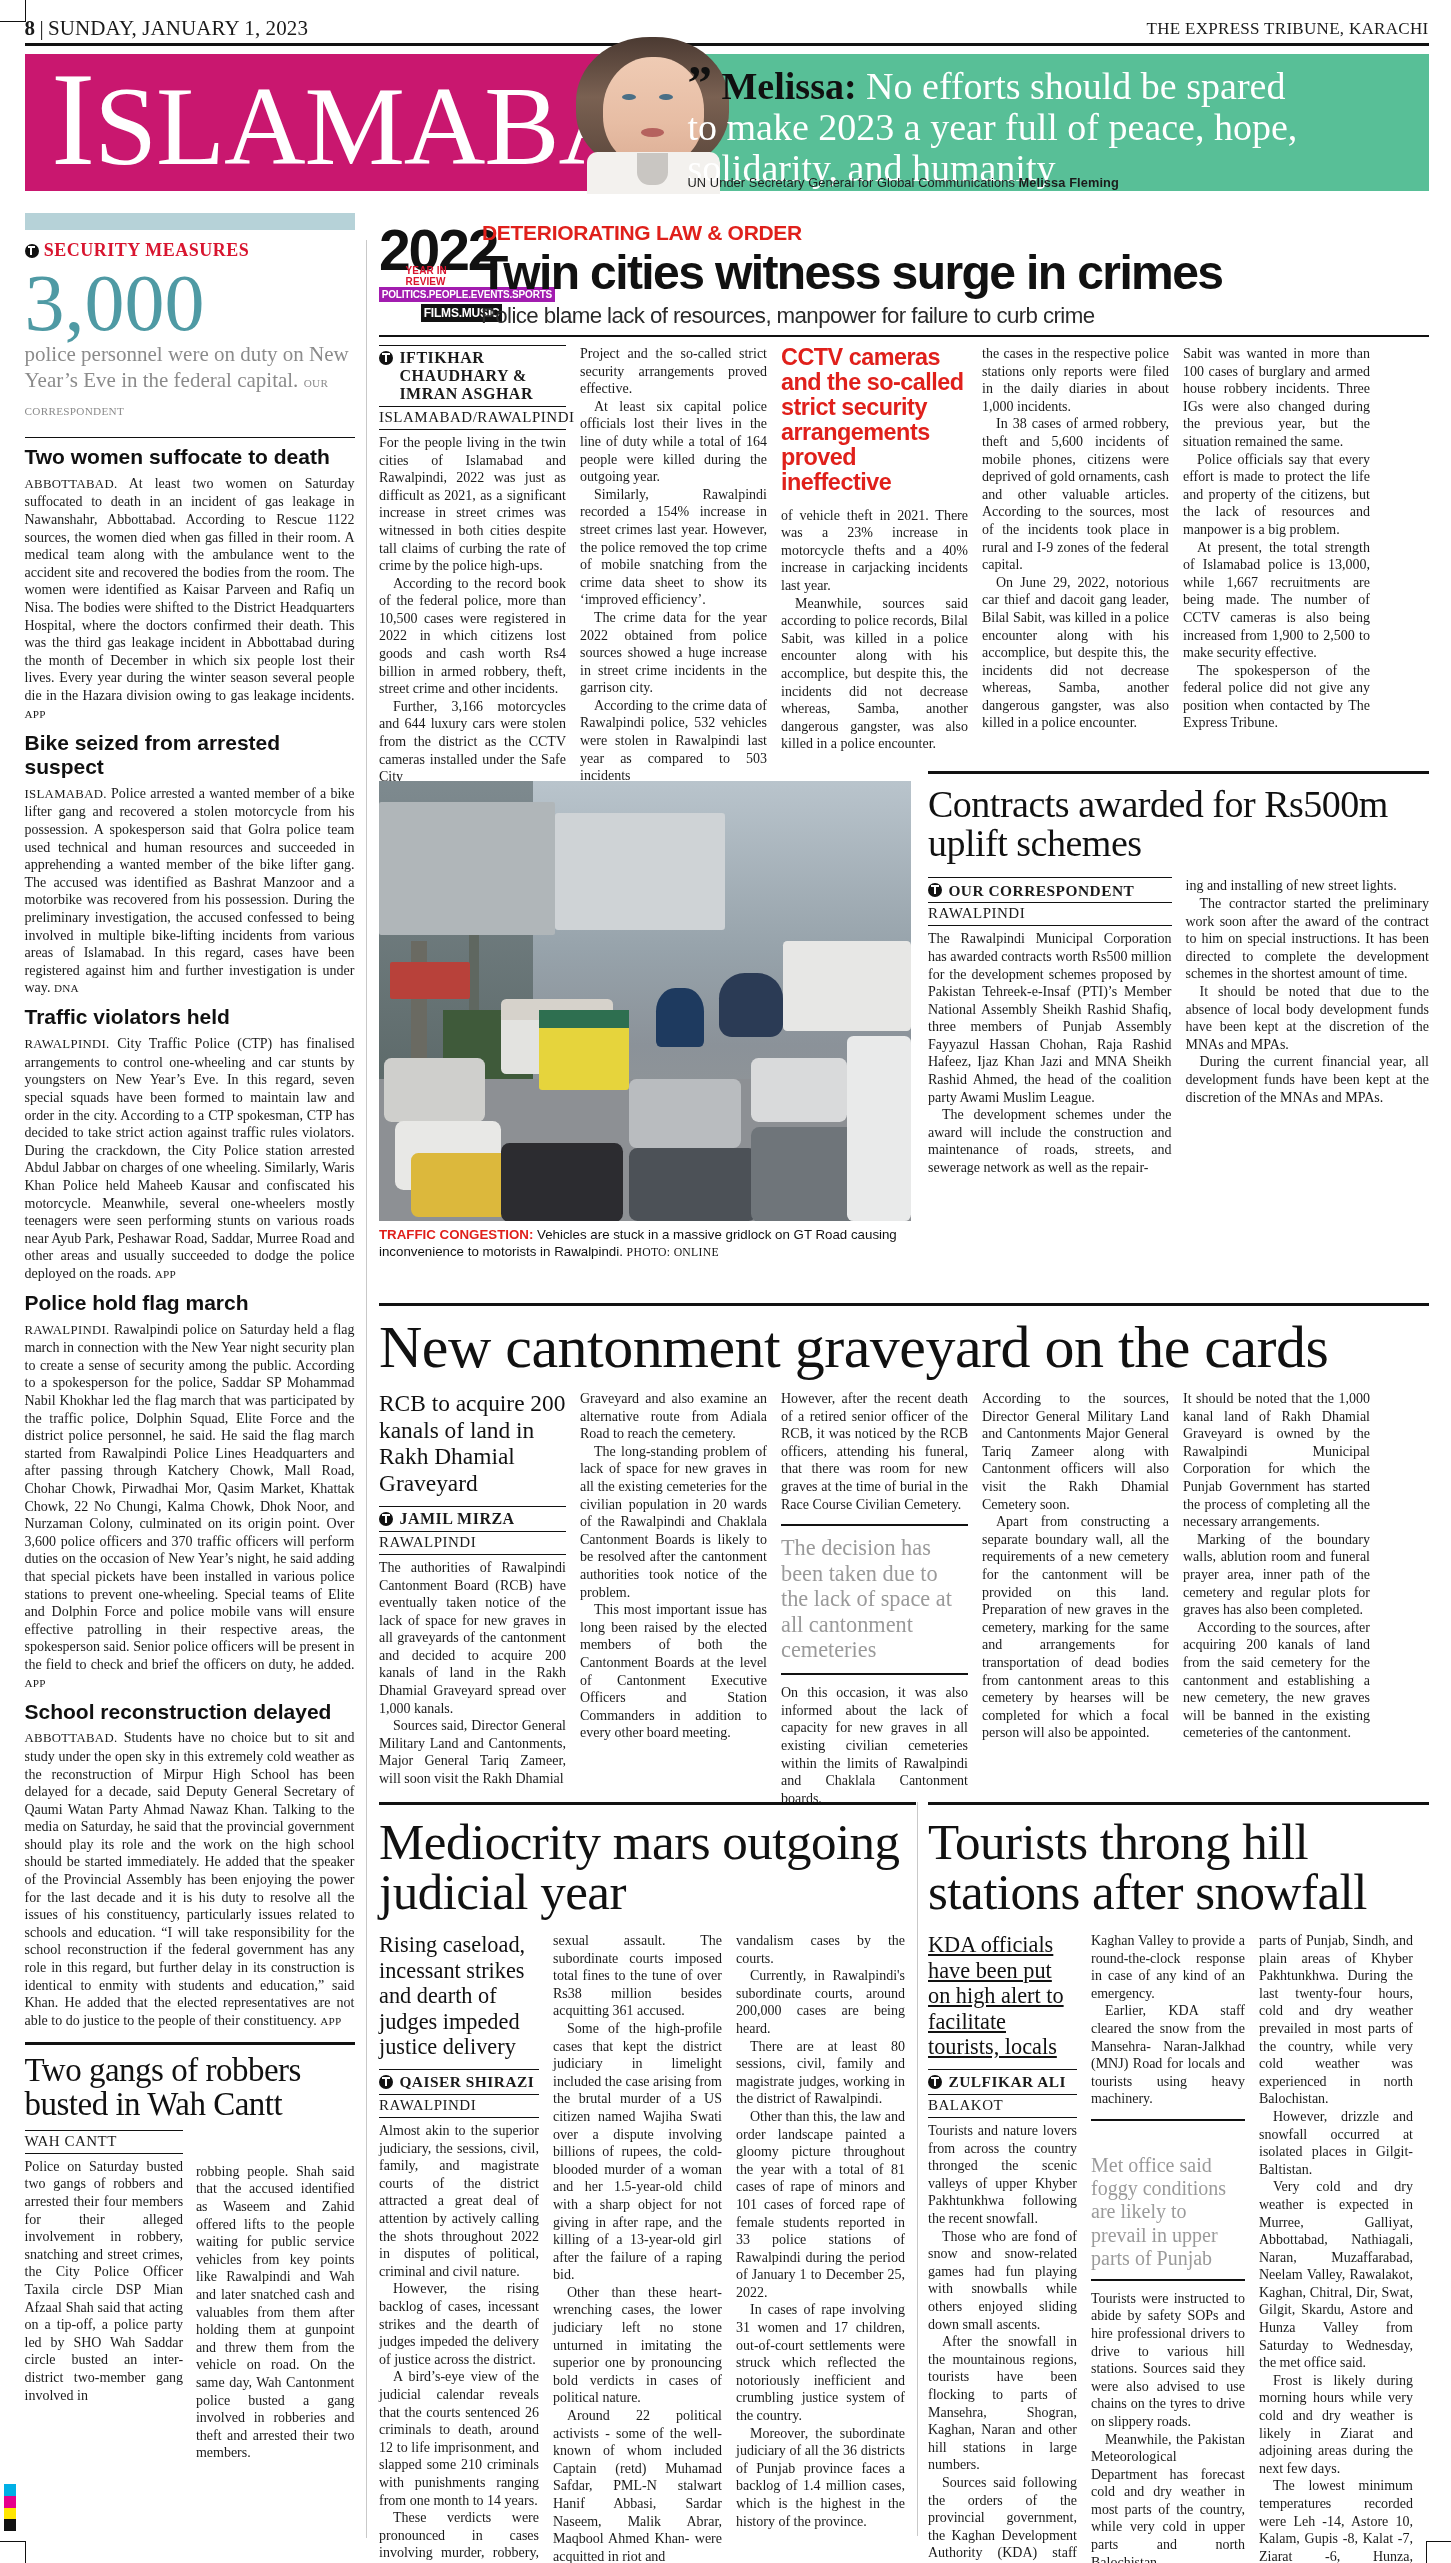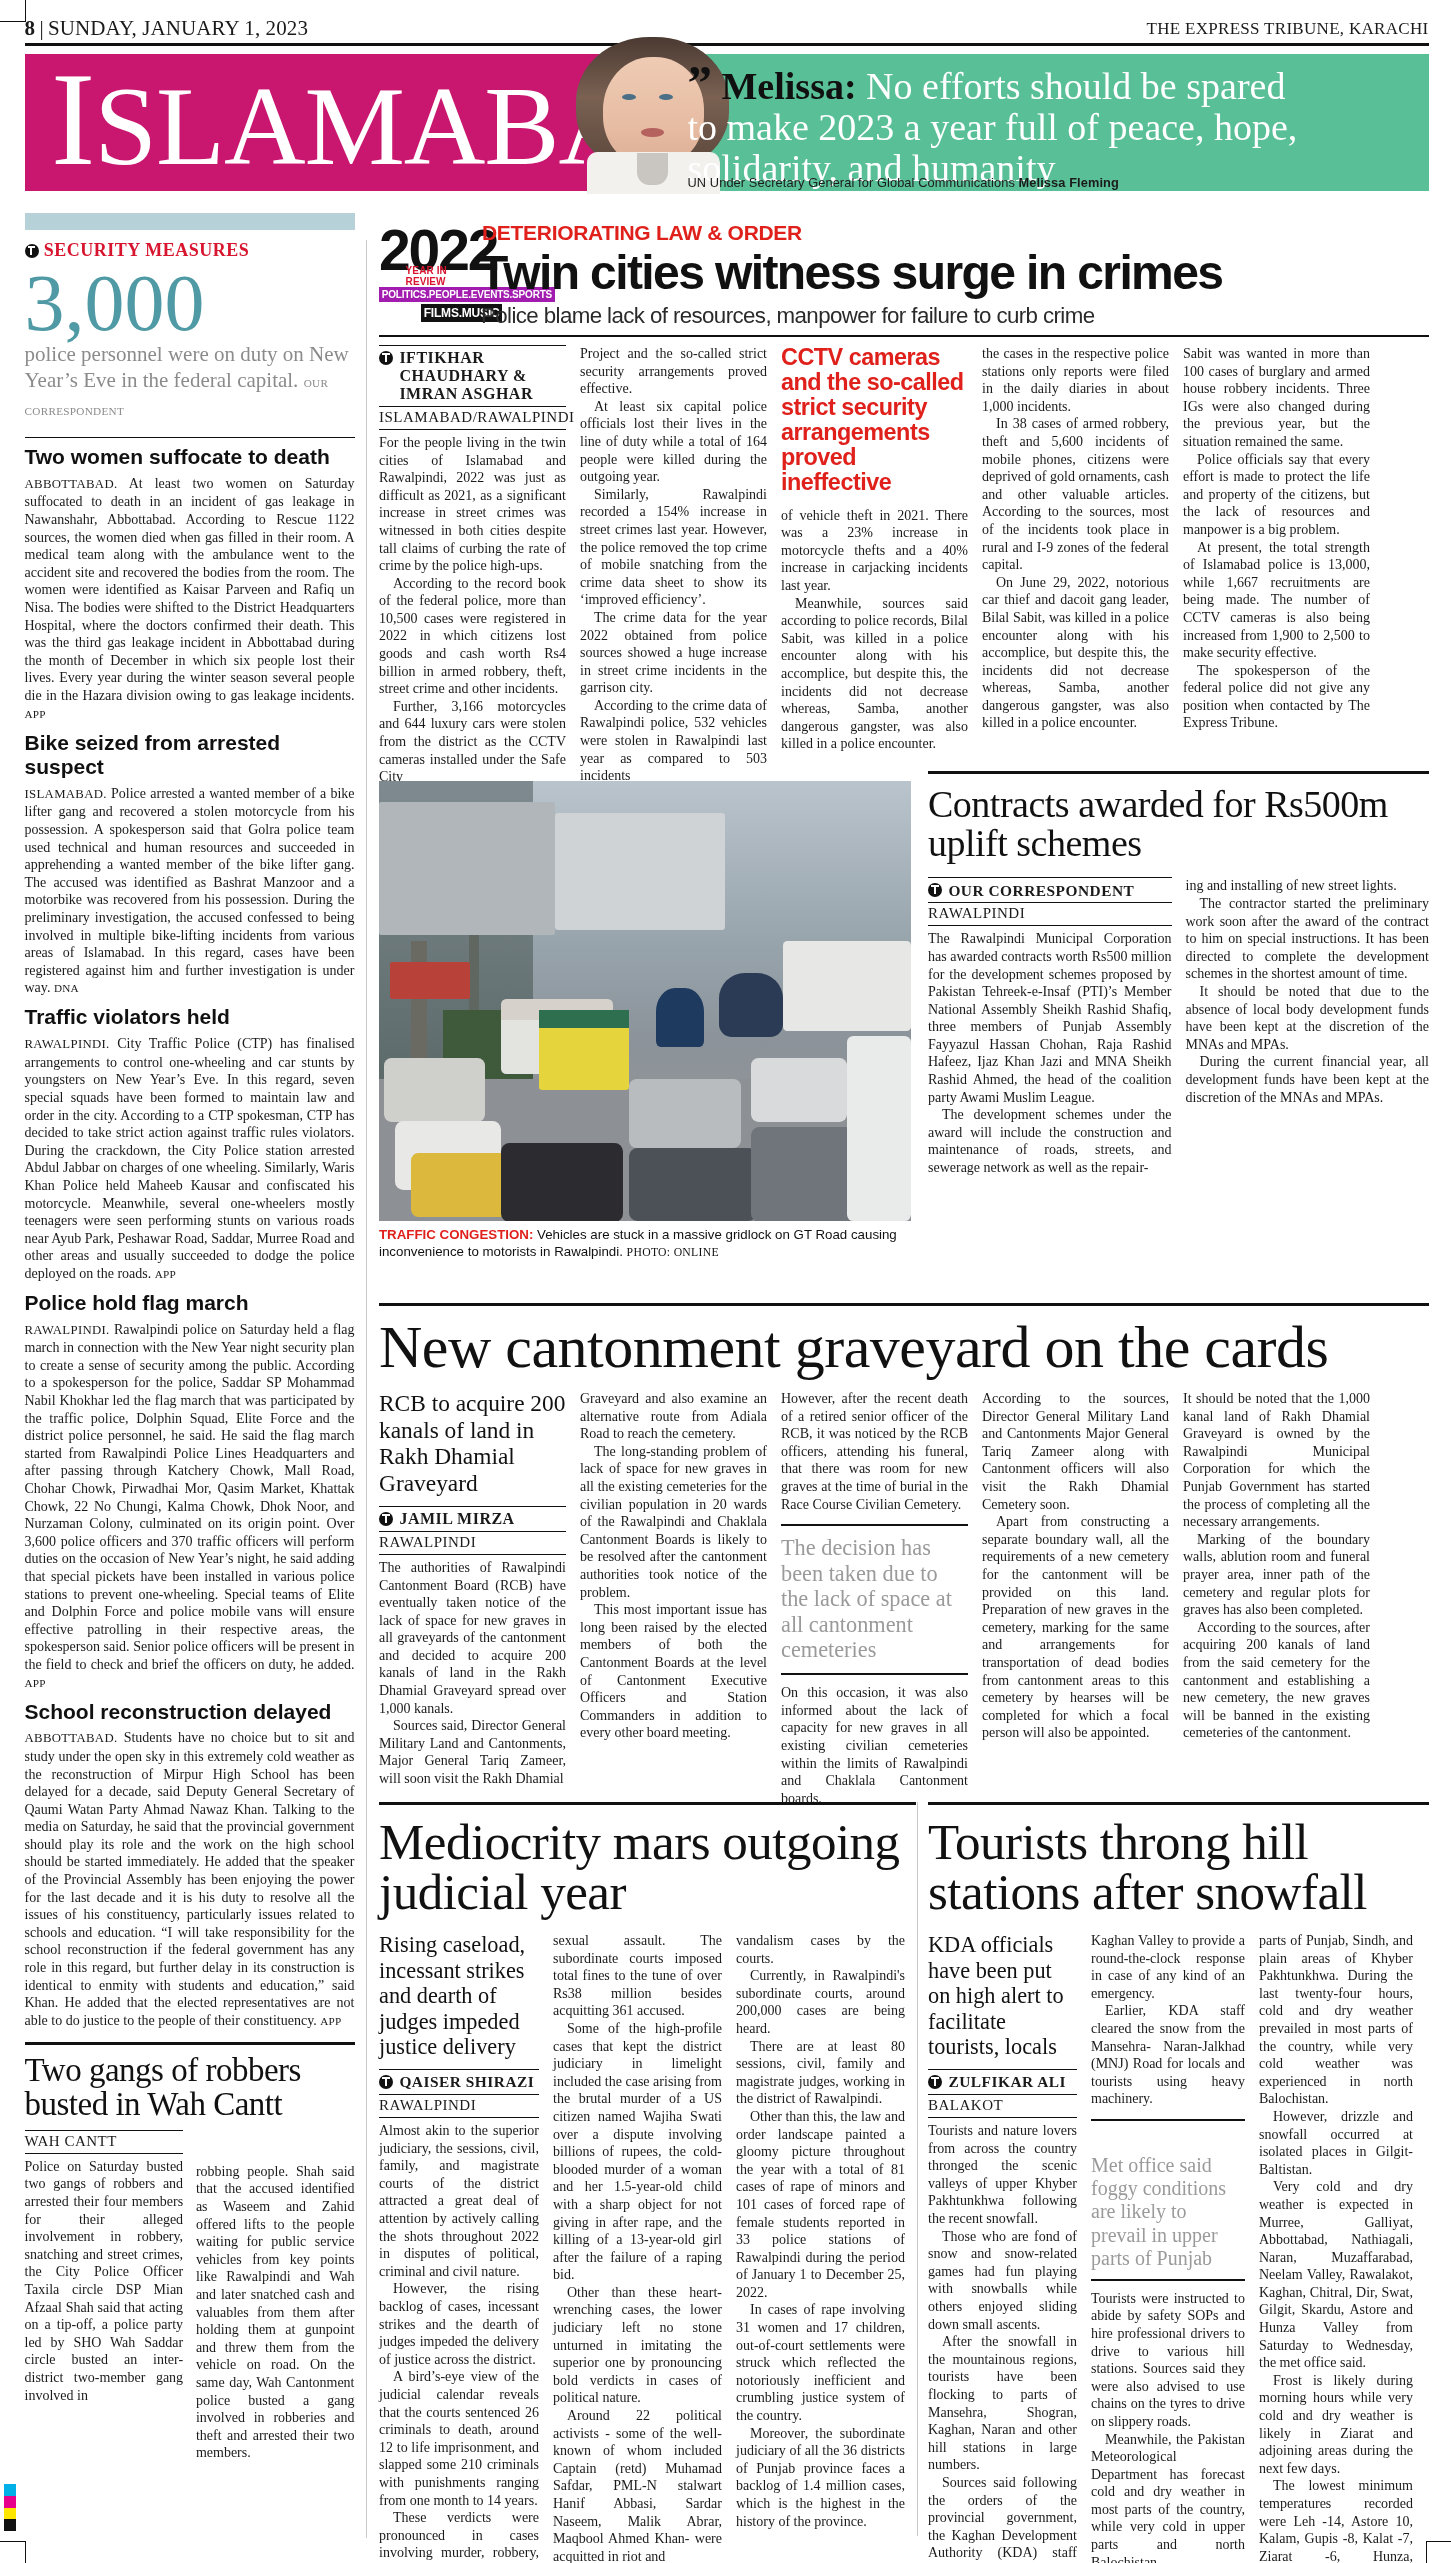--- a/index.html
+++ b/index.html
@@ -474,21 +474,21 @@
           <p>Moreover, the subordinate judiciary of all the 36 districts of Punjab province faces a backlog of 1.4 million cases, which is the highest in the history of the province.</p>
         </div>
       </div>
     </div>
   </div>
 
   <div style="position:absolute;left:928px;top:1817px;width:501px;">
     <div class="sechead big">Tourists throng hill stations after snowfall</div>
     <div style="display:flex;gap:14px;margin-top:15px;">
       <div style="width:149px;">
-        <div class="deck" style="font-size:22.3px;line-height:25.5px;">KDA officials have been put on high alert to facilitate tourists, locals</div>
+        <div class="deck" style="font-size:22.3px;line-height:25.5px;text-decoration:underline;">KDA officials have been put on high alert to facilitate tourists, locals</div>
         <div class="byline-box" style="margin-top:9.6px;">
           <div class="byline" style="font-size:15.4px;">
             <span class="tlogo" style="margin-top:1.6px;"></span>
             <span>ZULFIKAR ALI</span>
           </div>
         </div>
         <div class="dateline">BALAKOT</div>
         <div class="col" style="margin-top:4.3px;">
           <p class="first">Tourists and nature lovers from across the country thronged the scenic valleys of upper Khyber Pakhtunkhwa following the recent snowfall.</p>
           <p>Those who are fond of snow and snow-related games had fun playing with snowballs while others enjoyed sliding down small ascents.</p>

